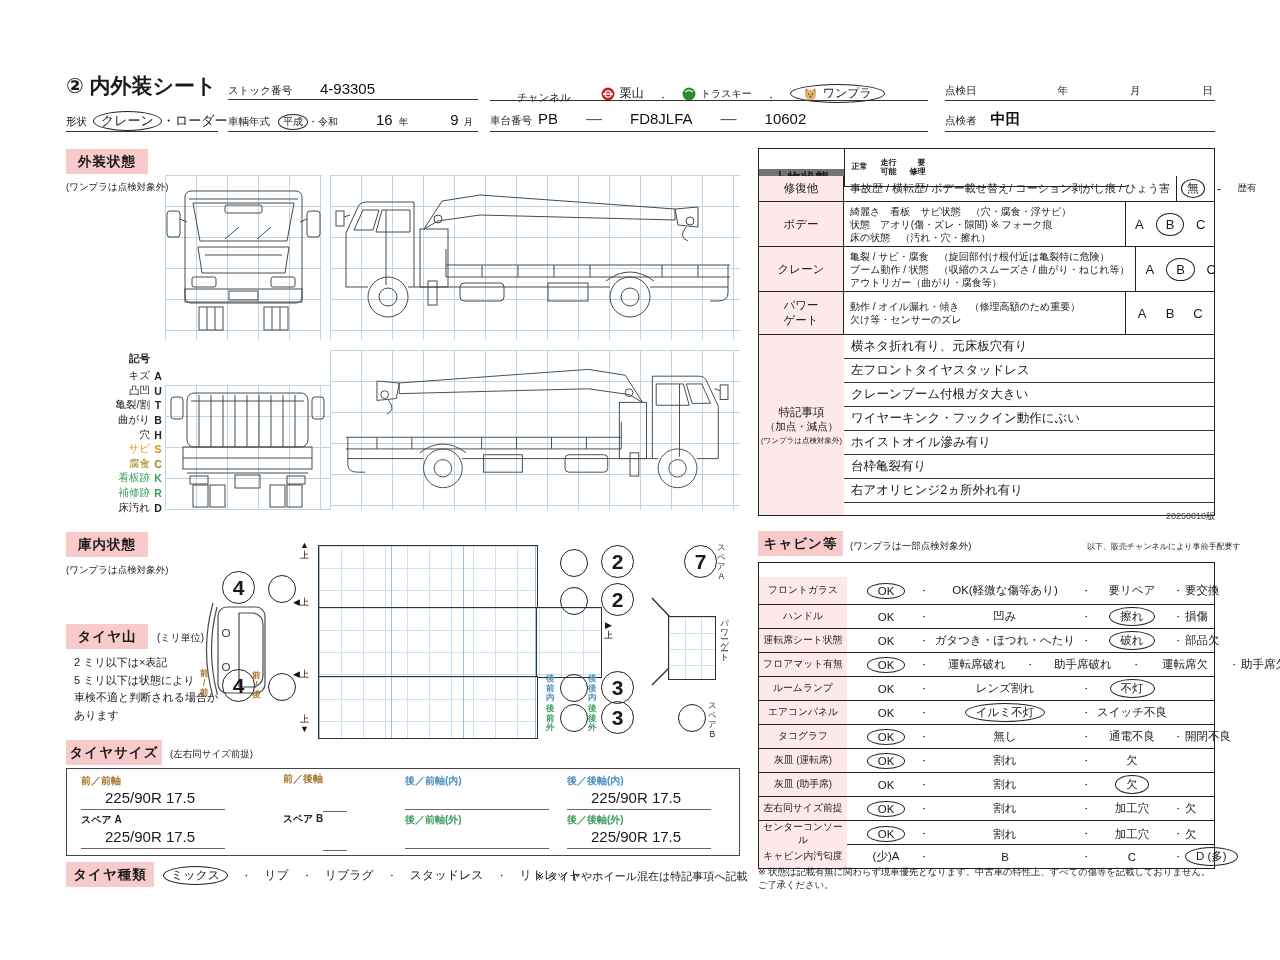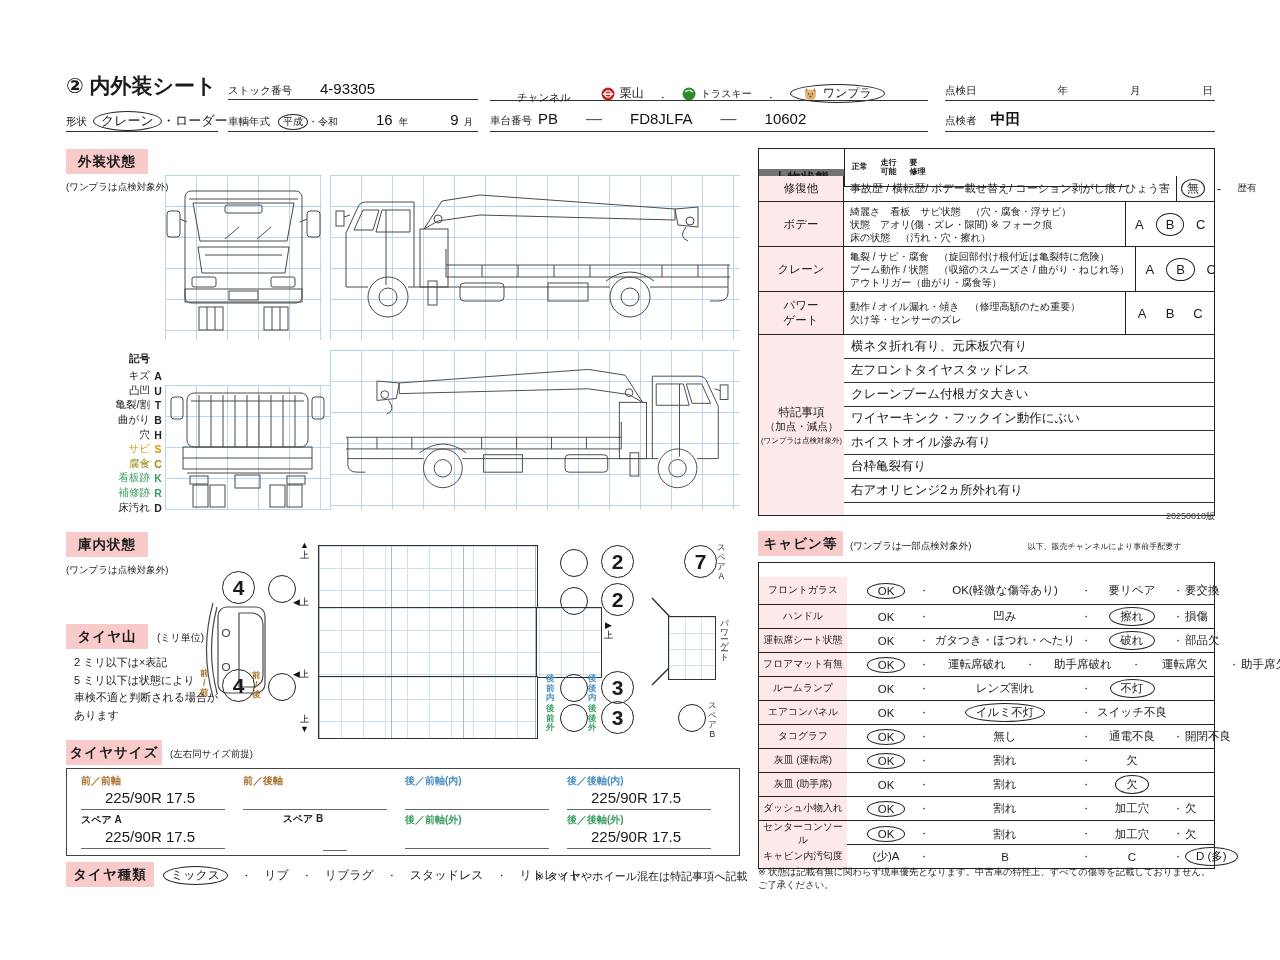--- a/index.html
+++ b/index.html
@@ -52,21 +52,21 @@
   .bc-desc div{font-size:10px;line-height:13px;white-space:nowrap;}
   .bc-desc.one div{font-size:11px;}
   .bc-grades{display:flex;align-items:center;justify-content:center;gap:0;}
   .bc-grades span{width:28px;text-align:center;font-size:13px;display:flex;align-items:center;justify-content:center;}
   .gcirc{border:1.4px solid #222;border-radius:50%;width:21px;height:21px;margin:0 3px;}
   .bc-head{display:grid;grid-template-columns:85px 1fr 88px;height:27px;}
   .bc-headbadge{background:#737373;font-weight:bold;font-size:13px;display:flex;align-items:center;justify-content:center;letter-spacing:1px;margin-top:20px;}
   .bc-headnote{display:flex;align-items:flex-end;padding:0 0 3px 6px;font-size:8.5px;color:#222;}
   .bc-headgrades{border-left:1px solid #222;border-bottom:1px solid #222;display:flex;}
   .bc-headgrades span{width:29px;display:flex;align-items:center;justify-content:center;
-     font-size:8px;font-weight:bold;text-align:left;white-space:pre-line;line-height:8.5px;}
+     font-size:8px;font-weight:bold;text-align:right;white-space:pre-line;line-height:8.5px;}
   .rem-wrap{display:grid;grid-template-columns:85px 1fr;border-top:1px solid #222;}
   .rem-label{background:#fde9e9;display:flex;flex-direction:column;align-items:center;justify-content:center;text-align:center;}
   .rem-label .l1{font-size:11.5px;}
   .rem-label .l2{font-size:10.5px;}
   .rem-label .l3{font-size:7.5px;margin-top:2px;}
   .rem-rows{display:flex;flex-direction:column;}
   .rem-row{height:23px;border-bottom:1px solid #333;font-size:12.5px;display:flex;align-items:center;padding-left:7px;white-space:nowrap;}
   .rem-row.empty{height:12px;border-bottom:none;}
   
   .cab-row{display:grid;grid-template-columns:88px 1fr;border-top:1px solid #222;}
@@ -446,21 +446,21 @@
 B</div>
 
   <div class="badge" style="left:66px;top:740px;width:96px;height:25px;">タイヤサイズ</div>
   <div class="note" style="left:170px;top:748px;">(左右同サイズ前提)</div>
   <div class="abs" style="left:66px;top:768px;width:674px;height:88px;border:1.5px solid #444;box-sizing:border-box;">
     <div id="tire-size-grid" style="display:grid;grid-template-columns:repeat(4,1fr);grid-template-rows:1fr 1fr;height:100%;padding:3px 10px 4px 14px;box-sizing:border-box;">
         <div style="display: flex; flex-direction: column; justify-content: center; padding-right: 18px;">
           <div class=" c-brown" style="font-size: 10px; font-weight: bold;">前／前軸</div>
           <div style="font-size: 15px; border-bottom: 1.5px solid rgb(102, 102, 102); min-height: 20px; padding-left: 24px; margin-top: 1px;">225/90R 17.5</div>
         </div>
-        <div style="display: flex; flex-direction: column; justify-content: center; padding-right: 18px;">
+        <div style="display: flex; flex-direction: row; justify-content: center; padding-right: 18px;">
           <div class=" c-brown" style="font-size: 10px; font-weight: bold;">前／後軸</div>
           <div style="font-size: 15px; border-bottom: 1.5px solid rgb(102, 102, 102); min-height: 20px; padding-left: 24px; margin-top: 1px;"></div>
         </div>
         <div style="display: flex; flex-direction: column; justify-content: center; padding-right: 18px;">
           <div class=" c-blue" style="font-size: 10px; font-weight: bold;">後／前軸(内)</div>
           <div style="font-size: 15px; border-bottom: 1.5px solid rgb(102, 102, 102); min-height: 20px; padding-left: 24px; margin-top: 1px;"></div>
         </div>
         <div style="display: flex; flex-direction: column; justify-content: center; padding-right: 18px;">
           <div class=" c-blue" style="font-size: 10px; font-weight: bold;">後／後軸(内)</div>
           <div style="font-size: 15px; border-bottom: 1.5px solid rgb(102, 102, 102); min-height: 20px; padding-left: 24px; margin-top: 1px;">225/90R 17.5</div>
@@ -576,21 +576,21 @@
           <div class="rem-row">台枠亀裂有り</div>
           <div class="rem-row">右アオリヒンジ2ヵ所外れ有り</div>
           <div class="rem-row empty"></div>
         </div>
     </div>
   </div>
   <div class="abs" style="left:758px;top:510px;width:457px;text-align:right;font-size:9px;color:#444;">20250818版</div>
 
   <div class="badge" style="left:758px;top:531px;width:85px;height:25px;">キャビン等</div>
   <div class="note" style="left:850px;top:540px;">(ワンプラは一部点検対象外)</div>
-  <div class="note" style="left:1017px;top:541px;font-size:8px;width:175px;text-align:center;">以下、販売チャンネルにより事前手配要す</div>
+  <div class="note" style="left:1087px;top:541px;font-size:8px;width:175px;text-align:left;">以下、販売チャンネルにより事前手配要す</div>
   <div class="rtable" style="top:562px;" id="cabin-table">
     <div style="height:14px;"></div>
     <div id="cabin-rows">
         <div class="cab-row thick" style="height: 27px;">
           <div class="cab-label">フロントガラス</div>
           <div class="cab-opts">
             <span class="cab-opt" style="width: 62px;">
               <span class="ocirc">OK</span>
             </span>
             <span class="cab-dot">・</span>
@@ -701,21 +701,21 @@
             <span class="cab-opt" style="width: 62px;">OK</span>
             <span class="cab-dot">・</span>
             <span class="cab-opt" style="width: 148px;">割れ</span>
             <span class="cab-dot">・</span>
             <span class="cab-opt" style="width: 78px;">
               <span class="ocirc">欠</span>
             </span>
           </div>
         </div>
         <div class="cab-row thick" style="height: 23px;">
-          <div class="cab-label">ダッシュ小物入れ</div>
+          <div class="cab-label">左右同サイズ前提</div>
           <div class="cab-opts">
             <span class="cab-opt" style="width: 62px;">
               <span class="ocirc">OK</span>
             </span>
             <span class="cab-dot">・</span>
             <span class="cab-opt" style="width: 148px;">割れ</span>
             <span class="cab-dot">・</span>
             <span class="cab-opt" style="width: 78px;">加工穴</span>
             <span class="cab-dot">・</span>
             <span class="cab-opt">欠</span>

